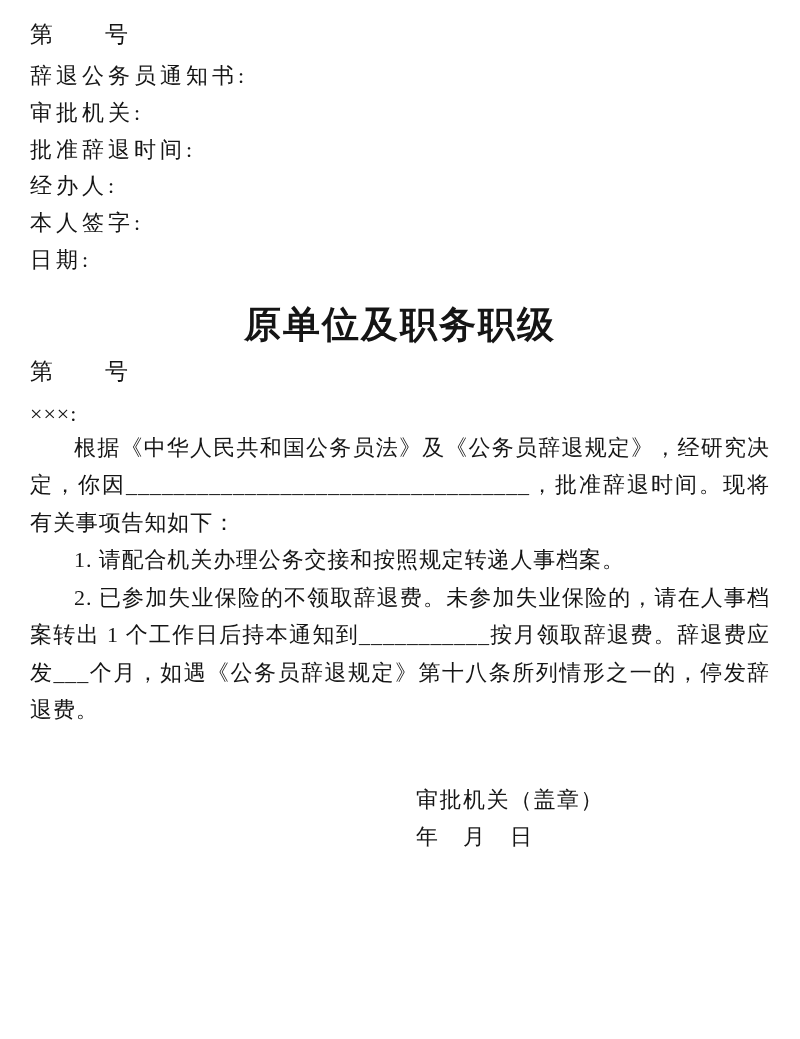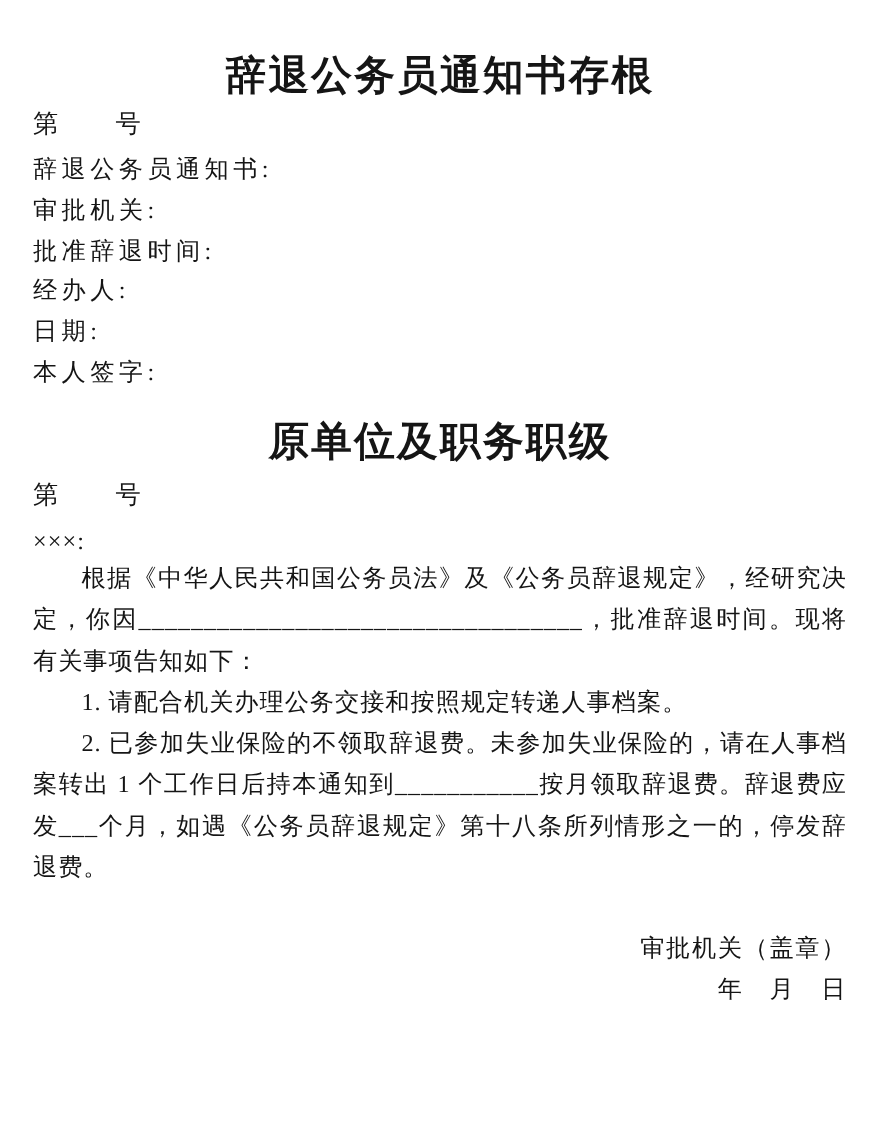--- a/index.html
+++ b/index.html
@@ -61,46 +61,45 @@
     letter-spacing: 0.04em;
     text-align: justify;
     text-justify: inter-ideograph;
     text-indent: 2em;
     word-break: break-all;
   }
   .signature-block {
     width: 354px;
     margin-left: auto;
     margin-right: 0;
-    margin-top: 36px;
-    text-align: right;
+    margin-top: 52px;
+    text-align: left;
   }
   .signature-line {
     font-size: 22px;
     line-height: 37.5px;
     letter-spacing: 1.5px;
   }
 </style>
 </head>
 <body>
 
 <div class="page">
 
 
-  <h1 class="doc-title stub-title">辞退公务员通知书存根</h1>
 
   <div class="doc-no">第　　号</div>
 
   <div class="stub-fields">
     <div class="stub-field">辞退公务员通知书:</div>
     <div class="stub-field">审批机关:</div>
     <div class="stub-field">批准辞退时间:</div>
     <div class="stub-field">经办人:</div>
+    <div class="stub-field">本人签字:</div>
     <div class="stub-field">日期:</div>
-    <div class="stub-field">本人签字:</div>
   </div>
 
   <h1 class="doc-title notice-title">原单位及职务职级</h1>
 
   <div class="doc-no second">第　　号</div>
 
   <div class="salutation">×××:</div>
 
   <p class="body-para">根据《中华人民共和国公务员法》及《公务员辞退规定》，经研究决定，你因__________________________________，批准辞退时间。现将有关事项告知如下：</p>
   <p class="body-para">1. 请配合机关办理公务交接和按照规定转递人事档案。</p>

